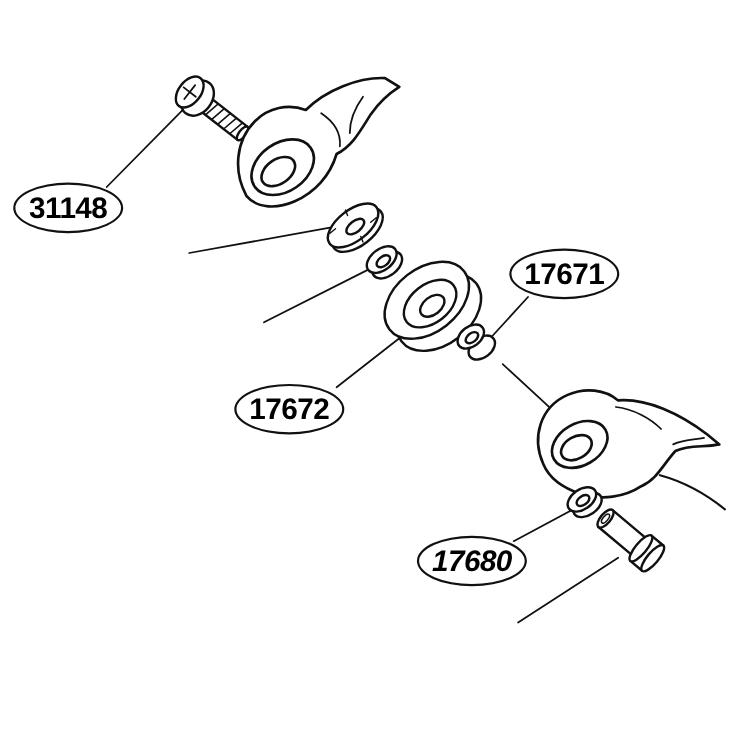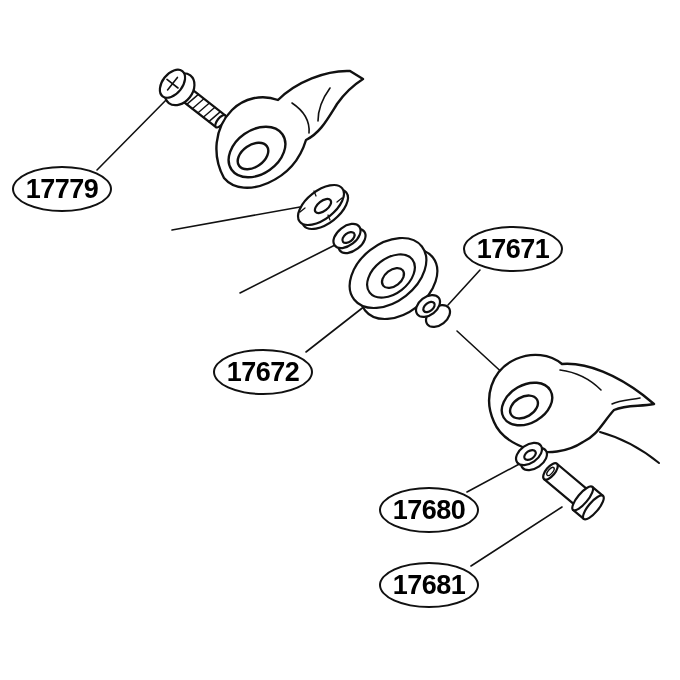--- a/index.html
+++ b/index.html
@@ -133,19 +133,18 @@
     <g transform="translate(575,492) rotate(40)" fill="#fff">
       <rect x="-32" y="-10" width="42" height="20"></rect>
       <rect x="10" y="-15" width="14" height="30"></rect>
       <ellipse cx="24" cy="0" rx="5" ry="15"></ellipse>
       <ellipse cx="10" cy="0" rx="5" ry="15"></ellipse>
       <ellipse cx="-32" cy="0" rx="4.5" ry="10"></ellipse>
       <ellipse cx="-32" cy="0" rx="2.2" ry="5" stroke-width="1.4"></ellipse>
     </g>
   </svg>
 
-  <div class="part-label" style="left:12px;  top:166px;">17779</div>
+  <div class="part-label" style="left:12px;  top:166px;">31148</div>
   <div class="part-label" style="left:213px; top:349px;">17672</div>
   <div class="part-label" style="left:463px; top:226px;">17671</div>
-  <div class="part-label" style="left:379px; top:487px;">17680</div>
-  <div class="part-label" style="left:379px; top:562px;">17681</div>
+  <div class="part-label" style="left:379px; top:487px;font-style:italic;">17680</div>
 
 </div>
 
 </body></html>

